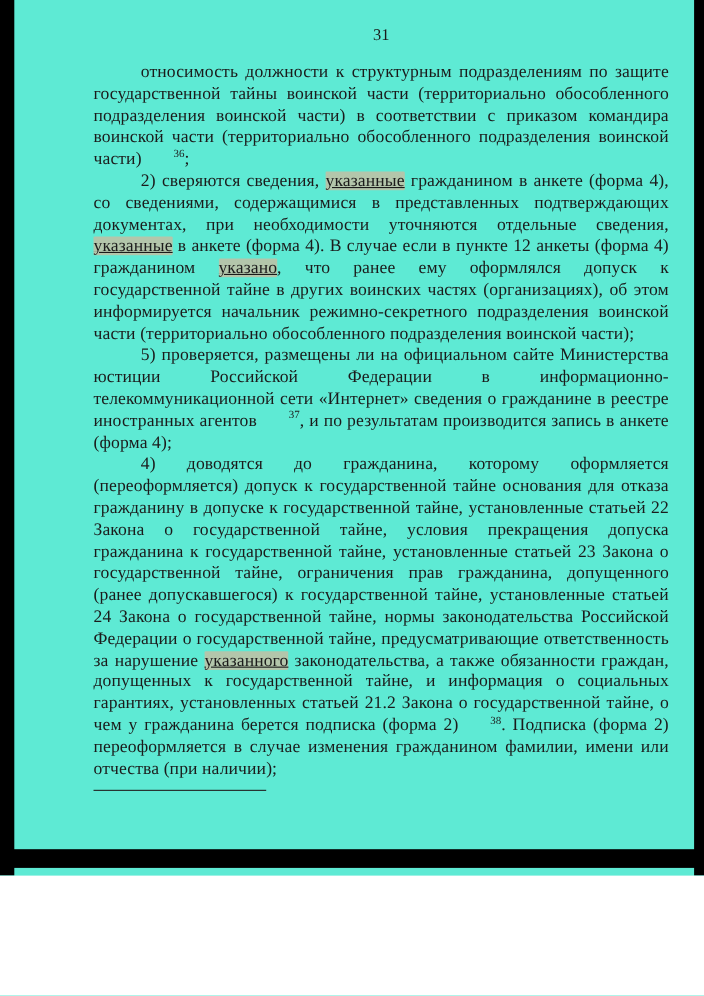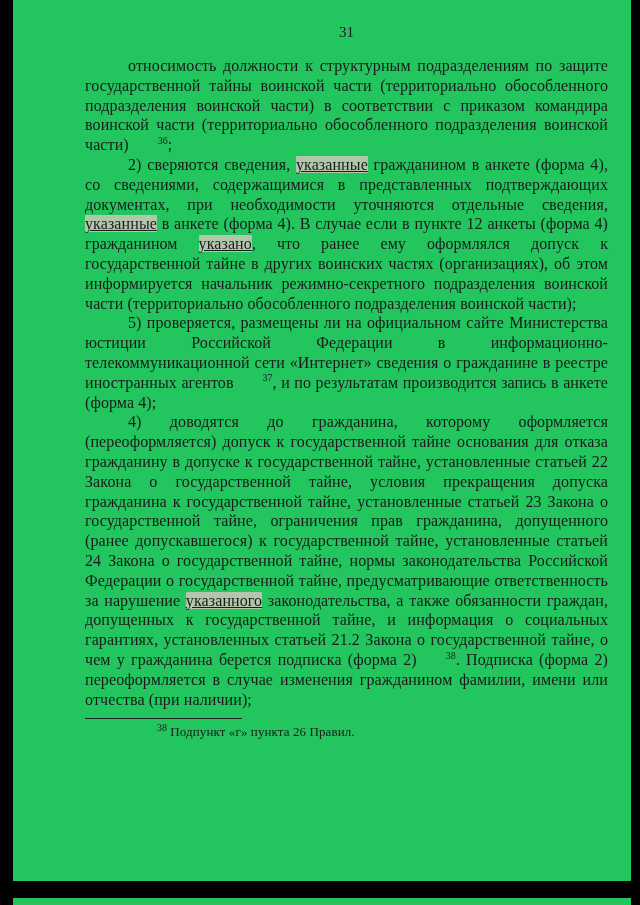--- a/index.html
+++ b/index.html
@@ -2,22 +2,22 @@
 <html style="--hl-color: #b3c6ab;"><head>
 <meta charset="utf-8">
 <style>
   * { box-sizing: border-box; }
   html, body { margin: 0; padding: 0; }
   body { background: #ffffff; }
 
   .page {
     position: relative;
     width: 640px;
-    height: 905px;
-    background: #22c55e;
+    height: 796px;
+    background: #5eead4;
     overflow: hidden;
     font-family: "Liberation Serif", serif;
     color: #1b1b1b;
   }
 
   
   .scan-bar { background: #000; position: absolute; }
   .scan-left   { left: 0; top: 0; bottom: 0; width: 13px; }
   .scan-right  { right: 0; top: 0; bottom: 0; width: 9px; }
   .scan-bottom { left: 0; right: 0; bottom: 7px; height: 17px; }
@@ -82,17 +82,16 @@
 
   <div class="content">
     <p><span>относимость должности к структурным подразделениям по защите государственной тайны воинской части (территориально обособленного подразделения воинской части) в соответствии с приказом командира воинской части (территориально обособленного подразделения воинской части)</span><sup>36</sup><span>;</span></p>
     <p><span>2) сверяются сведения, </span><span class="hl">указанные</span><span> гражданином в анкете (форма 4), со сведениями, содержащимися в представленных подтверждающих документах, при необходимости уточняются отдельные сведения, </span><span class="hl">указанные</span><span> в анкете (форма 4). В случае если в пункте 12 анкеты (форма 4) гражданином </span><span class="hl">указано</span><span>, что ранее ему оформлялся допуск к государственной тайне в других воинских частях (организациях), об этом информируется начальник режимно-секретного подразделения воинской части (территориально обособленного подразделения воинской части);</span></p>
     <p><span>5) проверяется, размещены ли на официальном сайте Министерства юстиции Российской Федерации в информационно-телекоммуникационной сети «Интернет» сведения о гражданине в реестре иностранных агентов</span><sup>37</sup><span>, и по результатам производится запись в анкете (форма 4);</span></p>
     <p><span>4) доводятся до гражданина, которому оформляется (переоформляется) допуск к государственной тайне основания для отказа гражданину в допуске к государственной тайне, установленные статьей 22 Закона о государственной тайне, условия прекращения допуска гражданина к государственной тайне, установленные статьей 23 Закона о государственной тайне, ограничения прав гражданина, допущенного (ранее допускавшегося) к государственной тайне, установленные статьей 24 Закона о государственной тайне, нормы законодательства Российской Федерации о государственной тайне, предусматривающие ответственность за нарушение </span><span class="hl">указанного</span><span> законодательства, а также обязанности граждан, допущенных к государственной тайне, и информация о социальных гарантиях, установленных статьей 21.2 Закона о государственной тайне, о чем у гражданина берется подписка (форма 2)</span><sup>38</sup><span>. Подписка (форма 2) переоформляется в случае изменения гражданином фамилии, имени или отчества (при наличии);</span></p>
 
     <div class="footnote-sep"></div>
 
     <div class="footnotes">
-      <p><sup>38</sup><span> Подпункт «г» пункта 26 Правил.</span></p>
     </div>
   </div>
 
 </div>
 
 </body></html>

